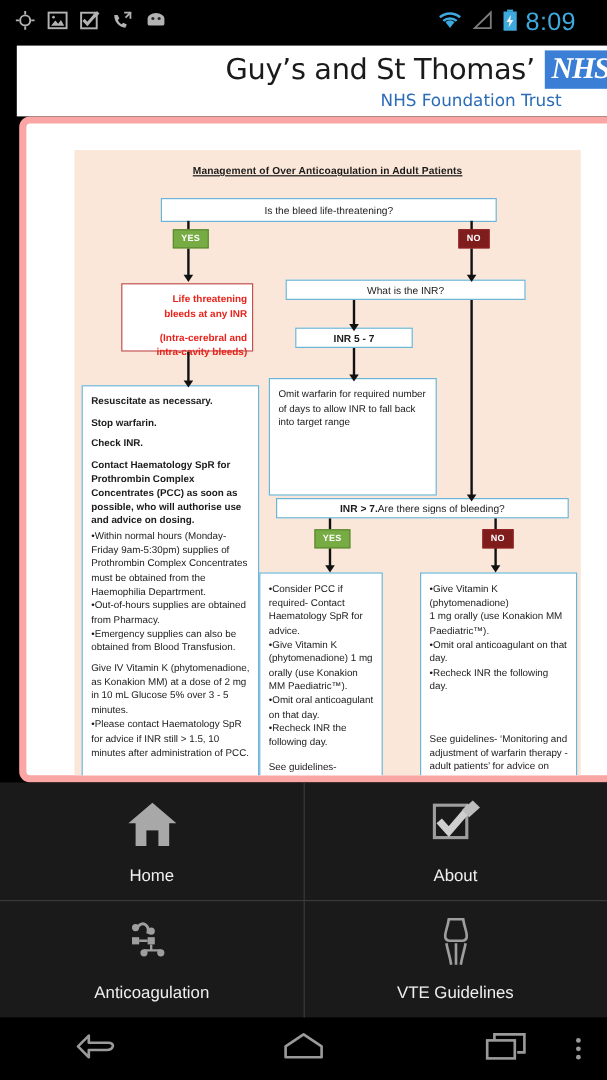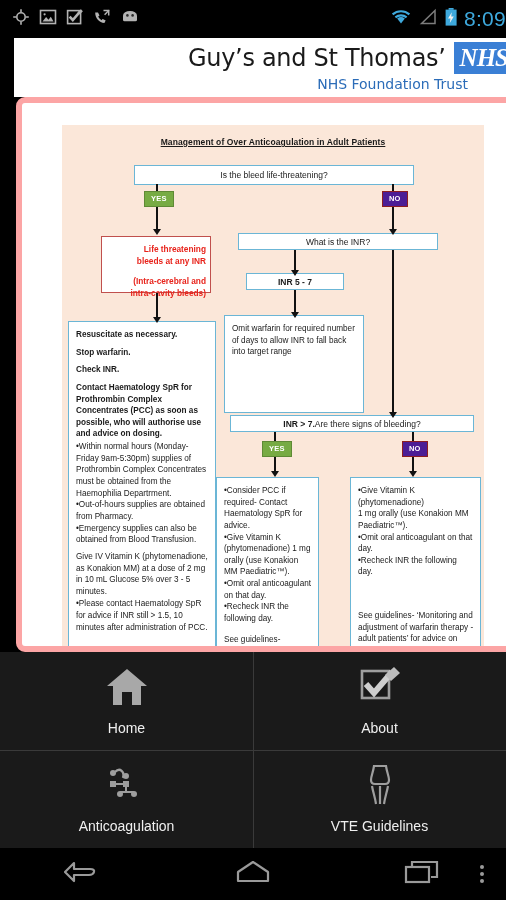--- a/index.html
+++ b/index.html
@@ -3,21 +3,21 @@
 <meta charset="utf-8">
 <style>
   * { margin:0; padding:0; box-sizing:border-box; }
   html,body { width:506px; height:900px; overflow:hidden; background:#000;
               font-family:"Liberation Sans", sans-serif; }
 
   
   .statusbar { position:absolute; top:0; left:0; width:506px; height:38px;
                background:#000; display:flex; align-items:center; }
   .sb-left { display:flex; align-items:center; gap:9px; padding-left:12px; }
-  .sb-right { margin-left:auto; display:flex; align-items:center; gap:6px; padding-right:0; }
+  .sb-right { margin-left:auto; display:flex; align-items:center; gap:6px; padding-right:26px; }
   .sb-time { color:#3ea9dd; font-size:21px; letter-spacing:.3px; }
   .sb-ico { display:block; }
 
   
   .appheader { position:absolute; top:38px; left:14px; width:506px; height:59px;
                background:#fff; }
   .hdr-row1 { position:absolute; top:4px; right:6px; display:flex; align-items:center; gap:8px; }
   .hdr-trust { font-family:"DejaVu Sans", sans-serif; font-size:24px; color:#1a1a1a;
                letter-spacing:-.3px; }
   .nhs-logo { background:#3a7fd5; color:#fff; font-family:"Liberation Serif", serif;
@@ -48,21 +48,21 @@
   .tbox p { margin:0 0 6px 0; }
   .tbox p.tight { margin:0; }
 
   .redbox { position:absolute; background:#fff; border:1px solid #c0504d;
             font-size:8.3px; font-weight:bold; color:#e8231b; text-align:center;
             line-height:1.5; padding:6px 4px; }
 
   .badge { position:absolute; font-size:7.5px; font-weight:bold; color:#fff;
            padding:2px 6px 3px 6px; letter-spacing:.2px; z-index:5; }
   .badge.yes { background:#77ab43; border:1px solid #5f8a35; }
-  .badge.no  { background:#4c1d95; border:1px solid #8e1e20; }
+  .badge.no  { background:#7f1d1d; border:1px solid #8e1e20; }
 
   .vline { position:absolute; width:2px; background:#111; z-index:1; }
   .ahead { position:absolute; width:0; height:0; border-left:4px solid transparent;
            border-right:4px solid transparent; border-top:6px solid #111; z-index:2; }
 
   
   .menu { position:absolute; left:0; top:652px; width:506px; height:196px;
           background:#1a1a1a; display:grid; grid-template-columns:1fr 1fr;
           grid-template-rows:1fr 1fr; }
   .mi { position:relative; display:flex; flex-direction:column; align-items:center;

